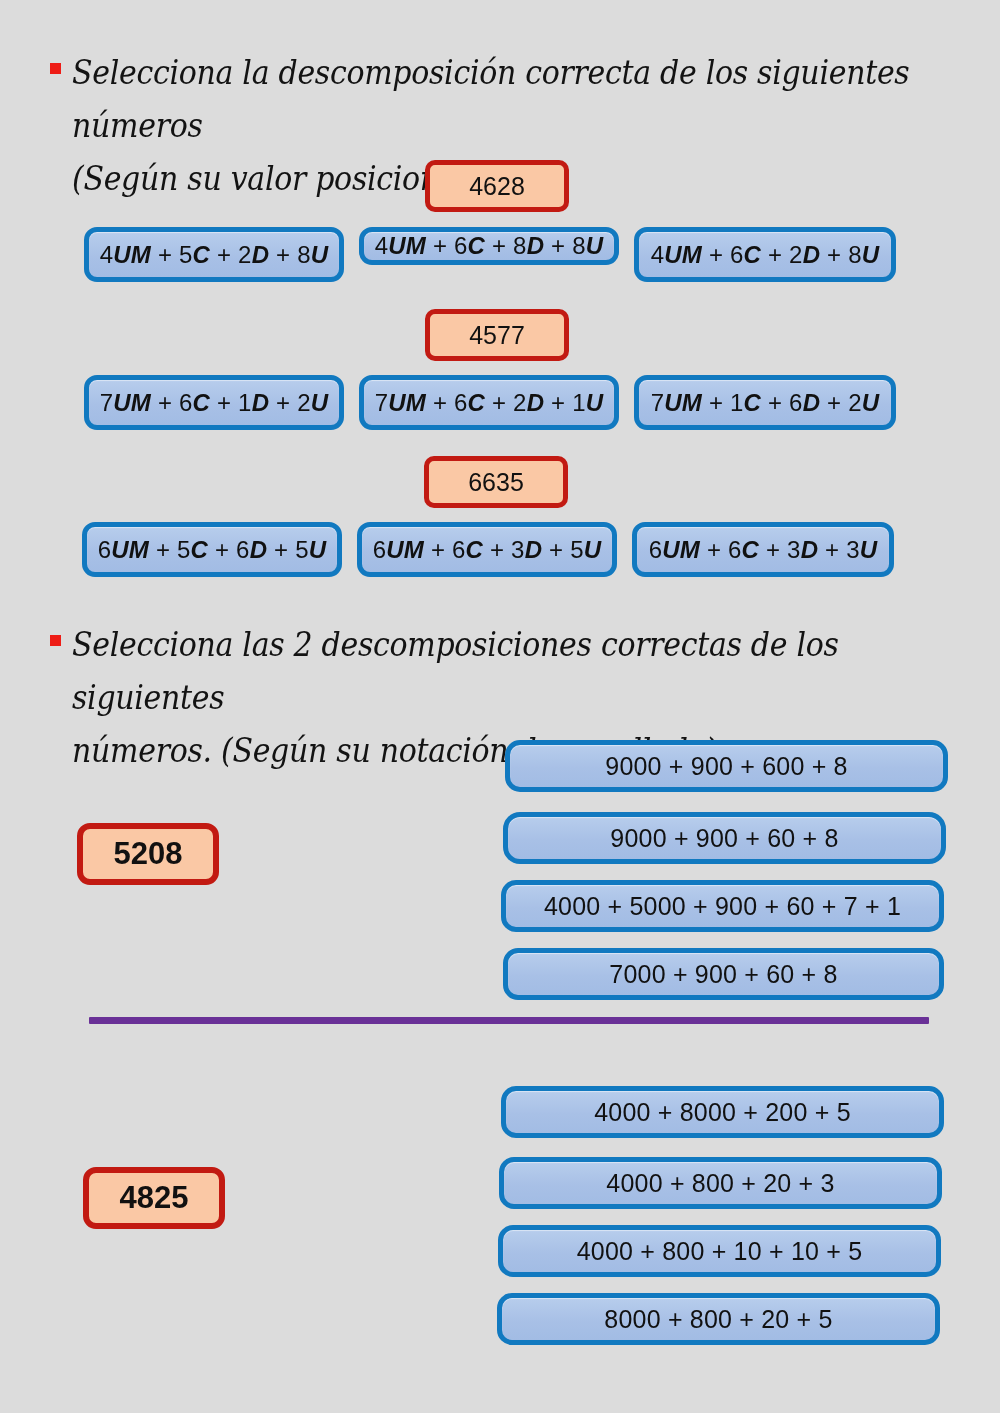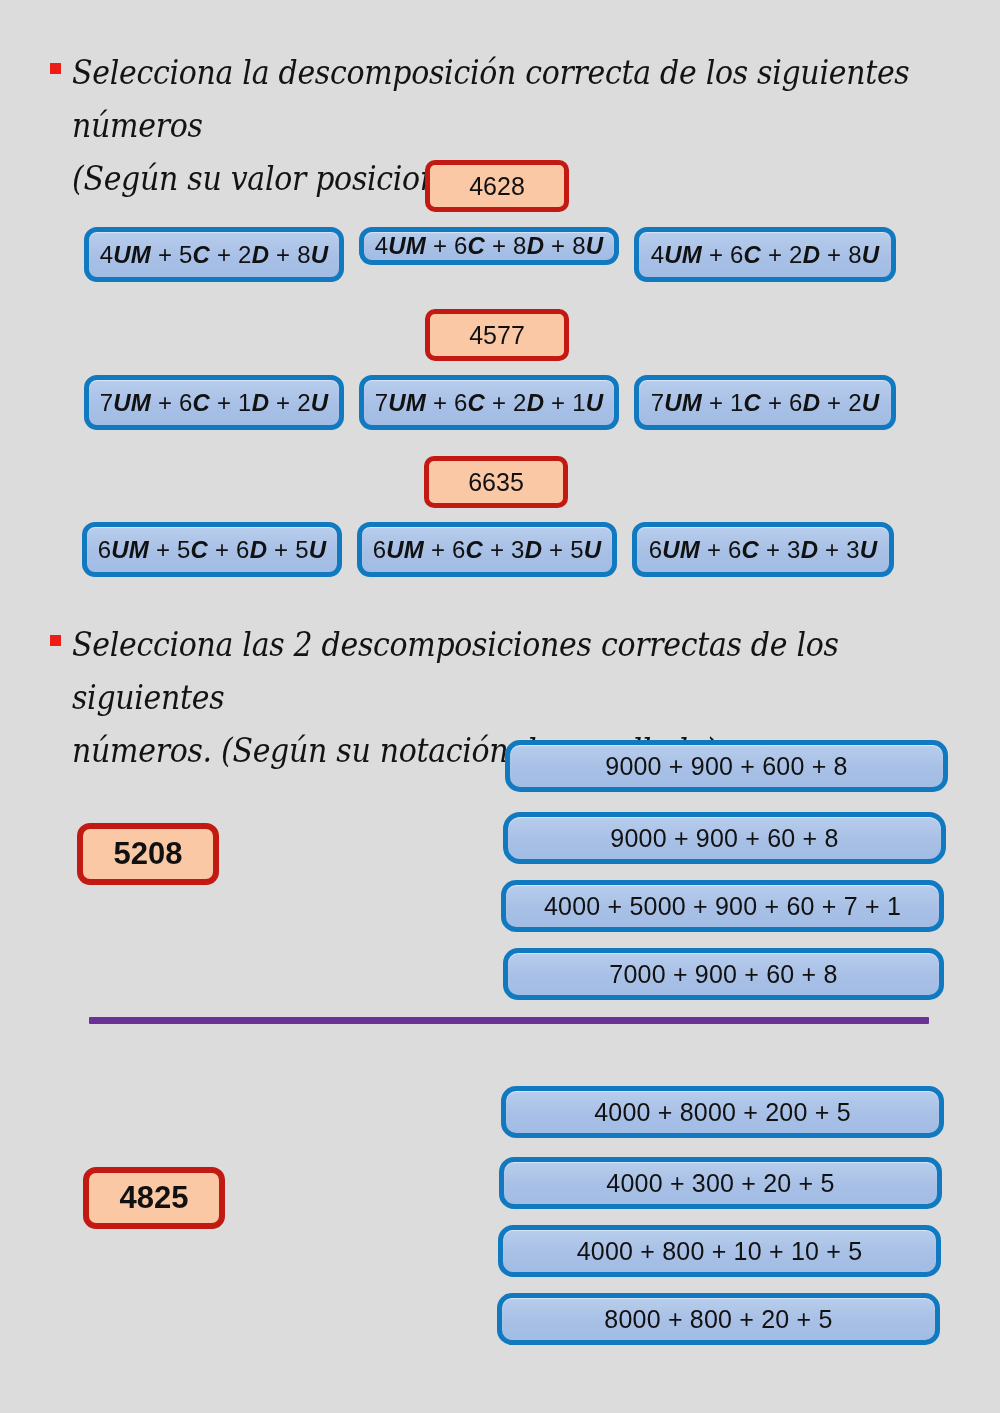--- a/index.html
+++ b/index.html
@@ -168,20 +168,20 @@
 </div>
 
 <div class="divider" style="left:89px; top:1017px; width:840px;"></div>
 
 <div class="num-badge large" style="left:75px; top:1167px;margin-left:8px;">4825</div>
 
 <div class="opt wide" style="left:481px; top:1086px; width:443px; height:52px;">
   <span>4000 + 8000 + 200 + 5</span>
 </div>
 <div class="opt wide" style="left:479px; top:1157px; width:443px; height:52px;">
-  <span>4000 + 300 + 20 + 5</span>
+  <span>4000 + 800 + 20 + 3</span>
 </div>
 <div class="opt wide" style="left:478px; top:1225px; width:443px; height:52px;">
   <span>4000 + 800 + 10 + 10 + 5</span>
 </div>
 <div class="opt wide" style="left:477px; top:1293px; width:443px; height:52px;">
   <span>8000 + 800 + 20 + 5</span>
 </div>
 
 </body></html>

